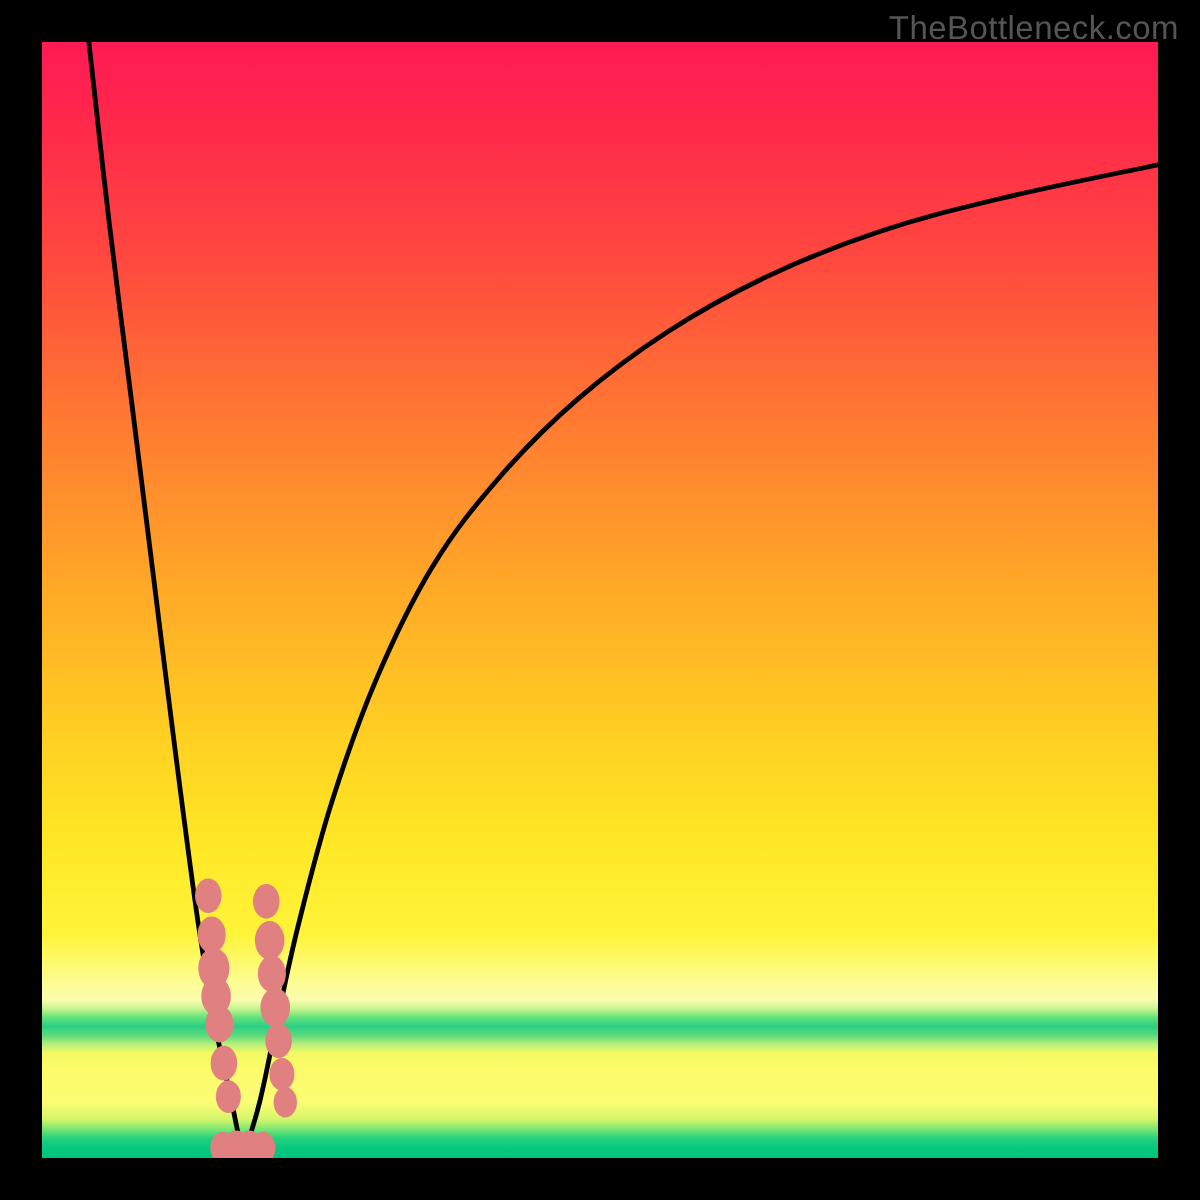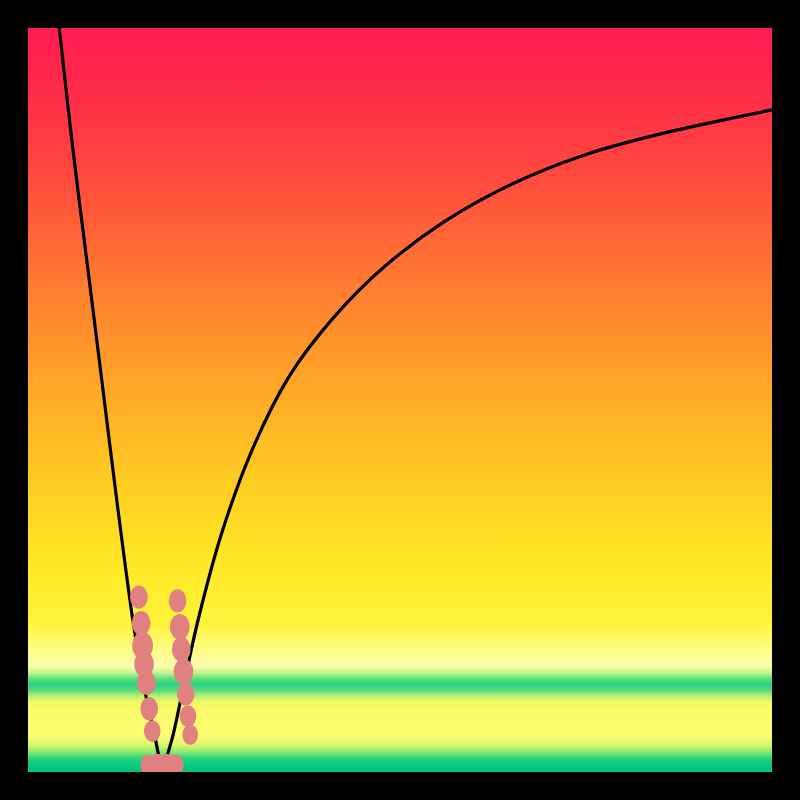--- a/index.html
+++ b/index.html
@@ -79,20 +79,21 @@
     stroke-linecap: round;
   }
   .dot {
     fill: #e08080;
   }
 </style>
 </head>
 <body>
 
 <div class="outer">
+  <div class="watermark">TheBottleneck.com</div>
 
   <div class="plot">
     <div class="gradient"></div>
     <svg class="curve" viewBox="0 0 744 744" preserveAspectRatio="none">
 
     <path class="line" d="M 31.25 0.00 C 33.66 21.43, 39.55 76.19, 44.64 119.04 C 49.73 161.89, 54.16 195.23, 59.52 238.08 C 64.88 280.93, 69.04 314.27, 74.40 357.12 C 79.76 399.97, 83.92 434.64, 89.28 476.16 C 94.64 517.68, 99.47 555.62, 104.16 587.76 C 108.85 619.90, 111.30 633.29, 115.32 654.72 C 119.34 676.15, 123.13 690.73, 126.48 706.80 C 129.83 722.87, 132.58 737.30, 133.92 744.00"></path>
         <path class="line" d="M 133.92 744.00 C 135.93 737.30, 141.06 722.87, 145.08 706.80 C 149.10 690.73, 151.55 676.15, 156.24 654.72 C 160.93 633.29, 164.42 614.54, 171.12 587.76 C 177.82 560.98, 184.07 535.38, 193.44 505.92 C 202.81 476.46, 211.15 452.20, 223.20 424.08 C 235.25 395.96, 245.67 373.79, 260.40 349.68 C 275.13 325.57, 287.63 310.25, 305.04 290.16 C 322.45 270.07, 337.03 255.49, 357.12 238.08 C 377.21 220.67, 393.87 208.17, 416.64 193.44 C 439.41 178.71, 458.16 168.29, 483.60 156.24 C 509.04 144.19, 529.88 135.85, 558.00 126.48 C 586.12 117.11, 606.36 112.20, 639.84 104.16 C 673.32 96.12, 725.25 85.86, 744.00 81.84"></path>
         <ellipse class="dot" cx="110.86" cy="569.16" rx="8.84" ry="11.56"></ellipse>
         <ellipse class="dot" cx="113.09" cy="595.20" rx="9.36" ry="12.24"></ellipse>
         <ellipse class="dot" cx="114.58" cy="617.52" rx="10.40" ry="13.60"></ellipse>

